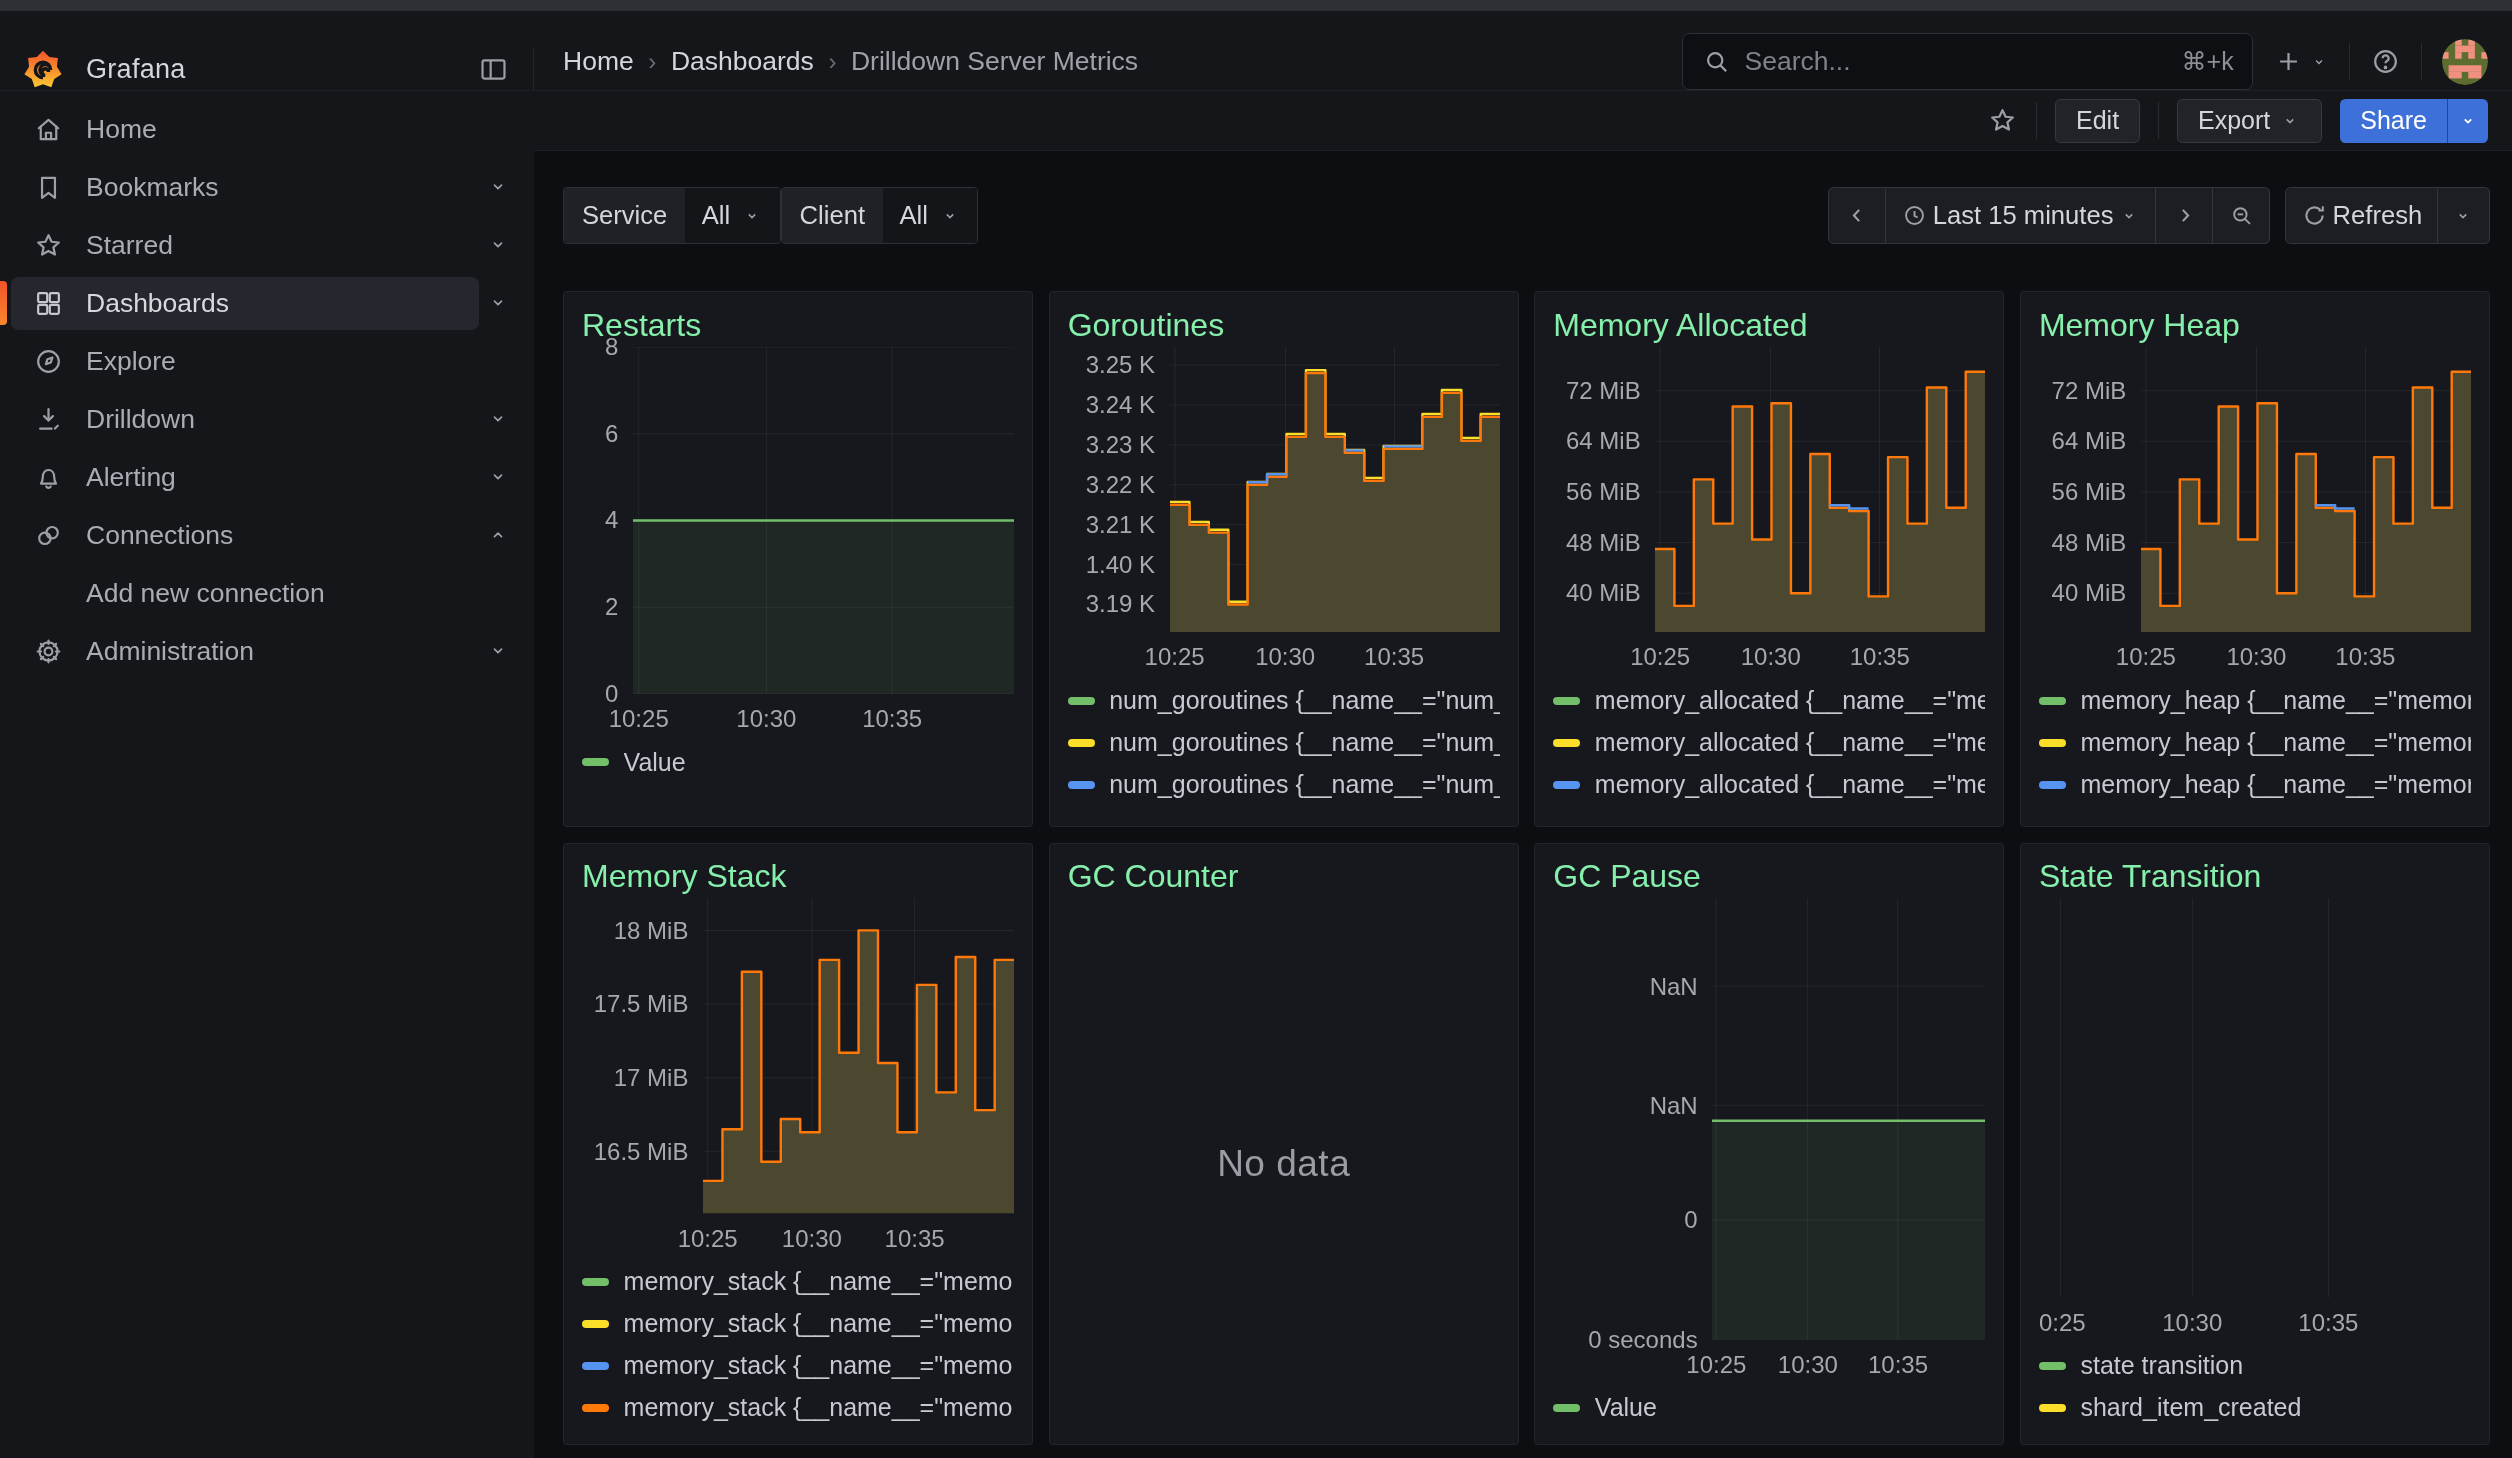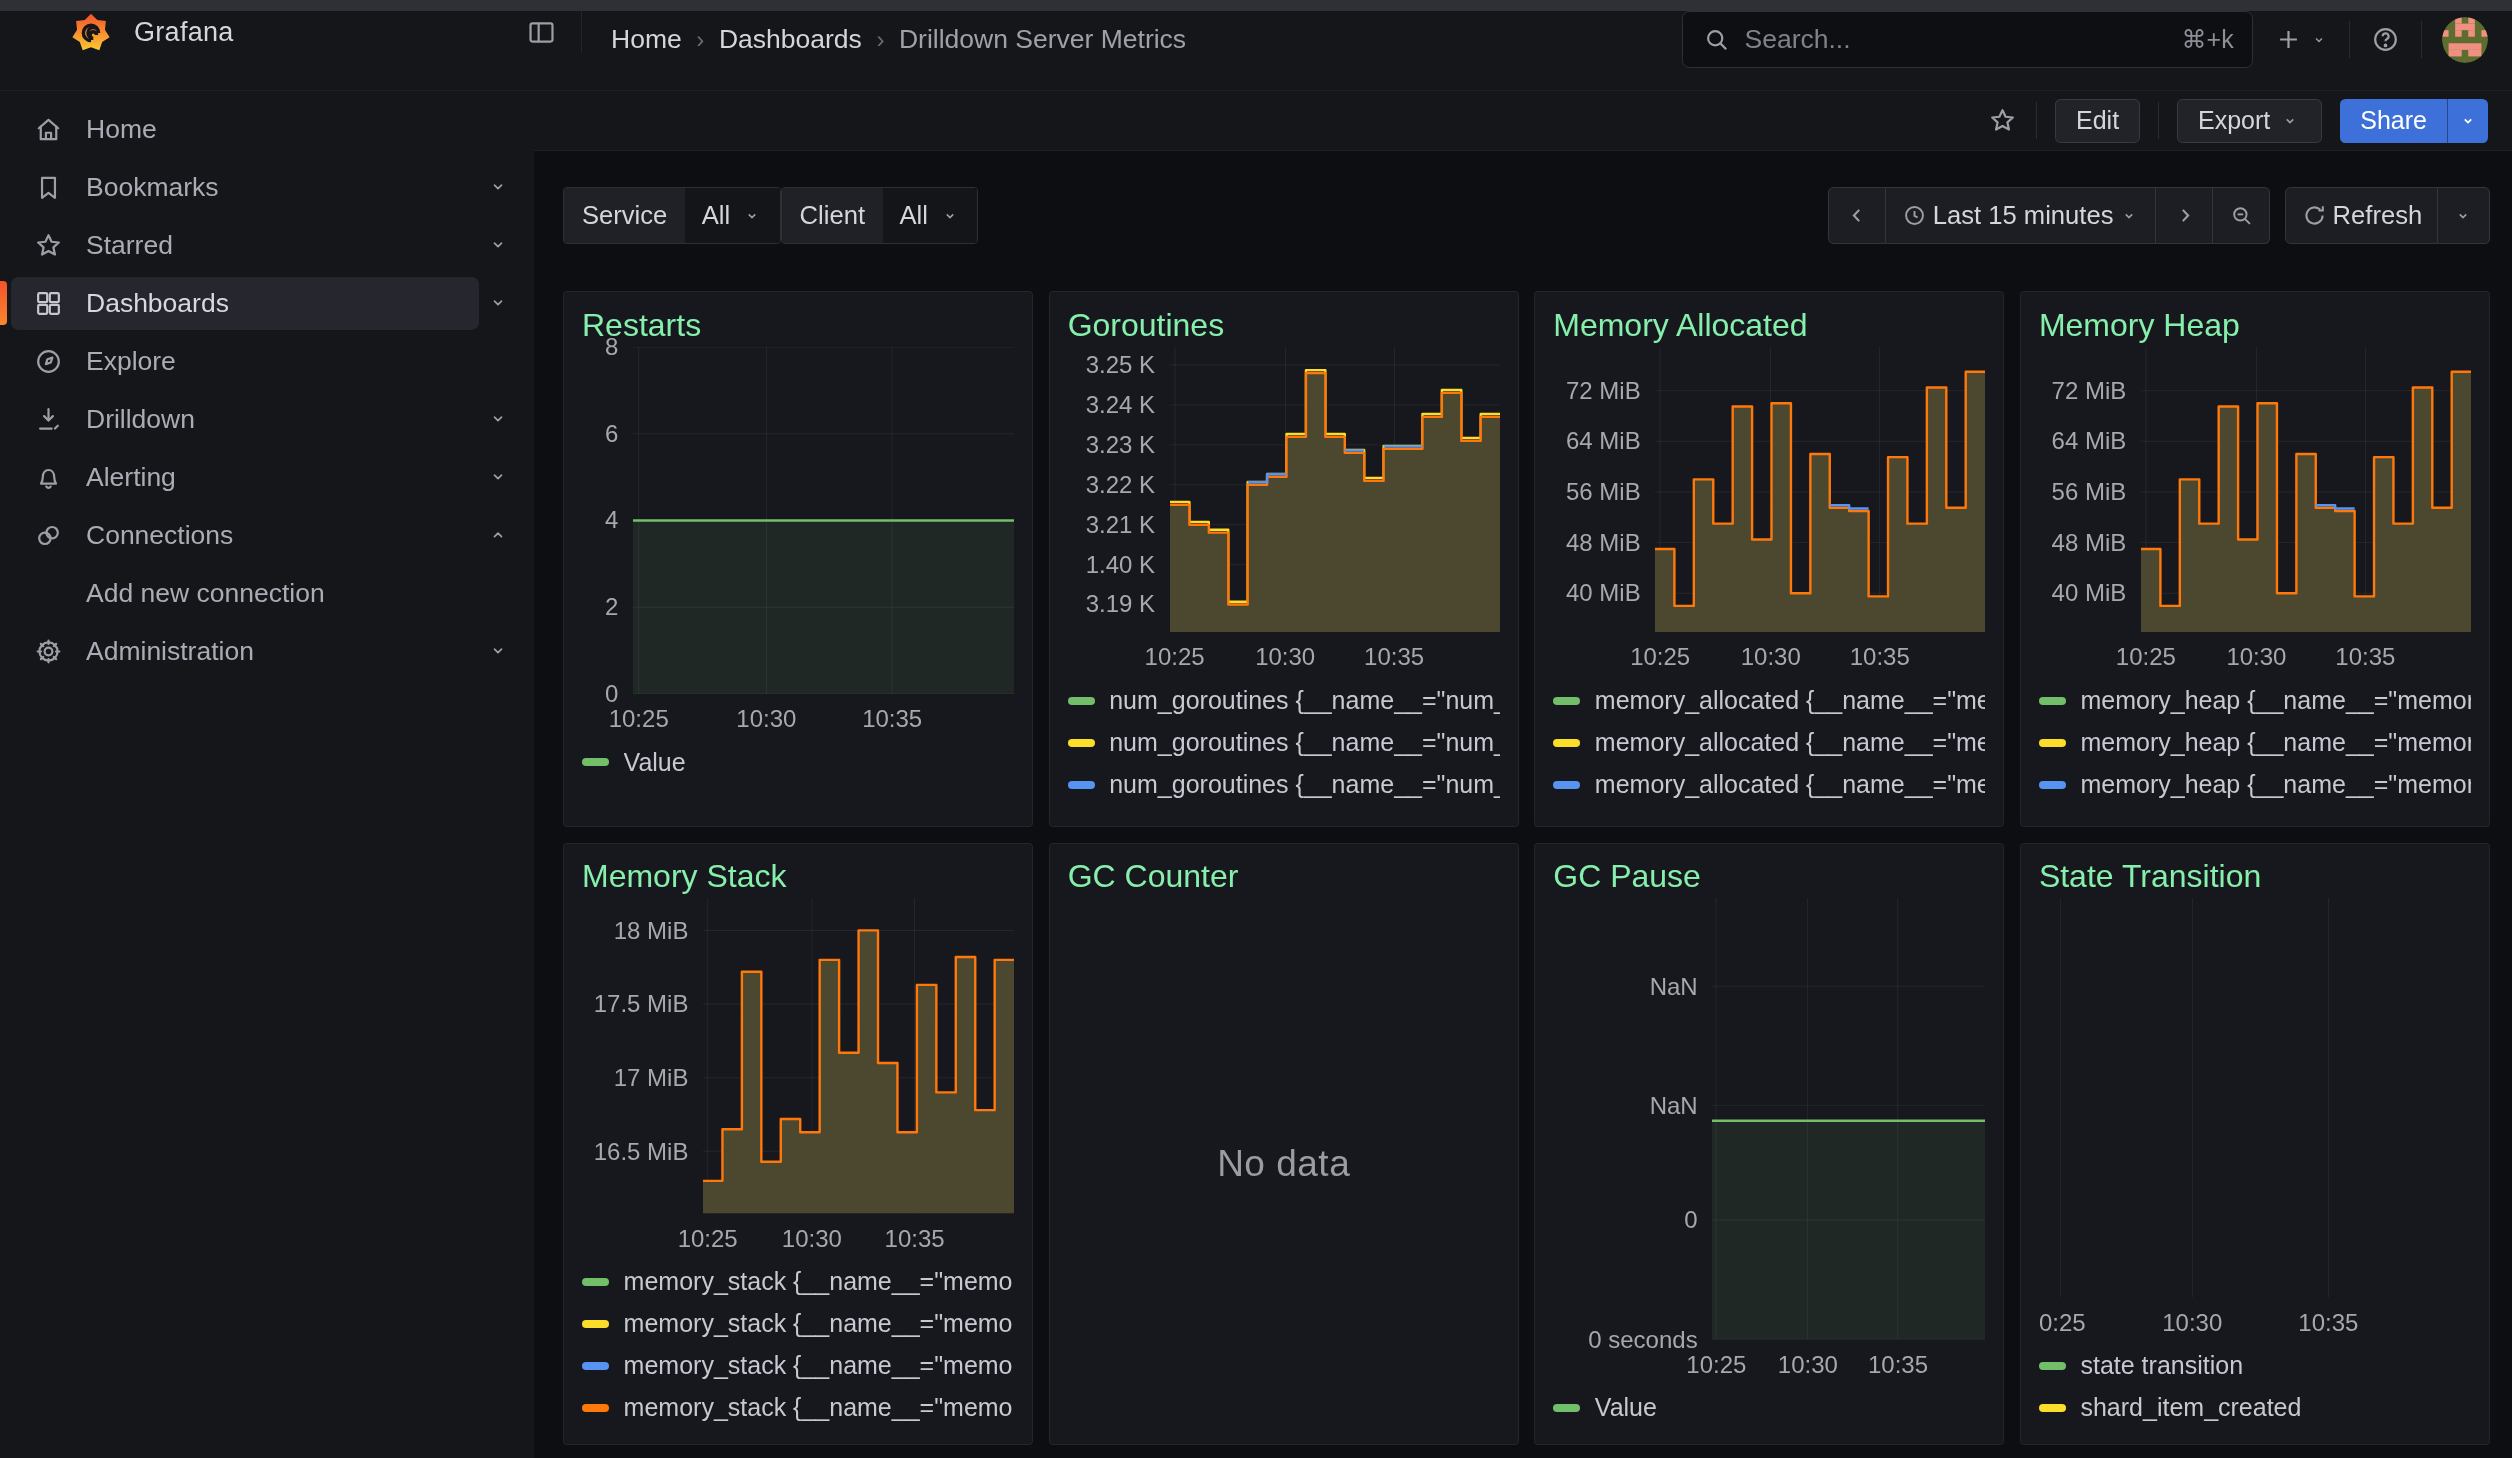--- a/index.html
+++ b/index.html
@@ -7,21 +7,21 @@
     font-family:"Liberation Sans","DejaVu Sans",sans-serif; color:#d5d6dc; }
   svg { display:block; }
   .icon { color:#9d9ea6; flex:none; display:flex; align-items:center; justify-content:center; }
   .icon svg { width:31px; height:31px; }
 
   
   #app { display:grid; width:100%; height:100%;
     grid-template-rows:11px 80px 1fr; grid-template-columns:534px 1fr; }
   #topstrip { grid-column:1/3; background:#2f3035; }
   
-  #header { grid-column:1/3; background:#15161a; border-bottom:0.9px solid #1f2026; display:flex; align-items:flex-start;padding-left:48px; }
+  #header { grid-column:1/3; background:#15161a; border-bottom:0.9px solid #1f2026; display:flex; align-items:flex-end; }
   #header-left { width:534px; flex:none; display:flex; align-items:center; gap:22px; padding:0 24px 0 22px; border-right:0.9px solid #24252b; }
   #logo svg { width:42px; height:42px; }
   #app-title { font-size:27px; font-weight:500; letter-spacing:0.3px; }
   #header-left .spacer { flex:1; }
   #header-right { flex:1; display:flex; align-items:center; gap:20px; padding:0 24px 0 29px; }
   #breadcrumb { display:flex; align-items:center; gap:14.6px; font-size:26.5px; }
   #breadcrumb .sep { color:#6a6c74; font-size:24px; }
   #breadcrumb .crumb { color:#d5d6dc; }
   #breadcrumb .crumb.current { color:#9fa1aa; }
   #header-right .spacer { flex:1; }

